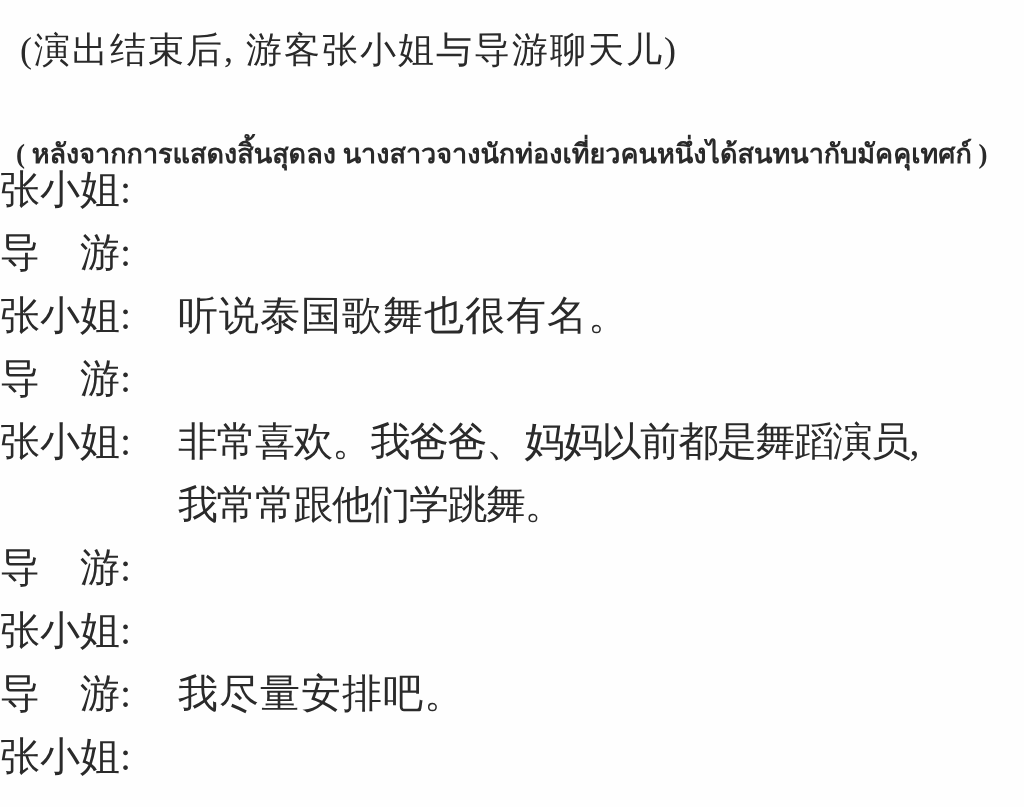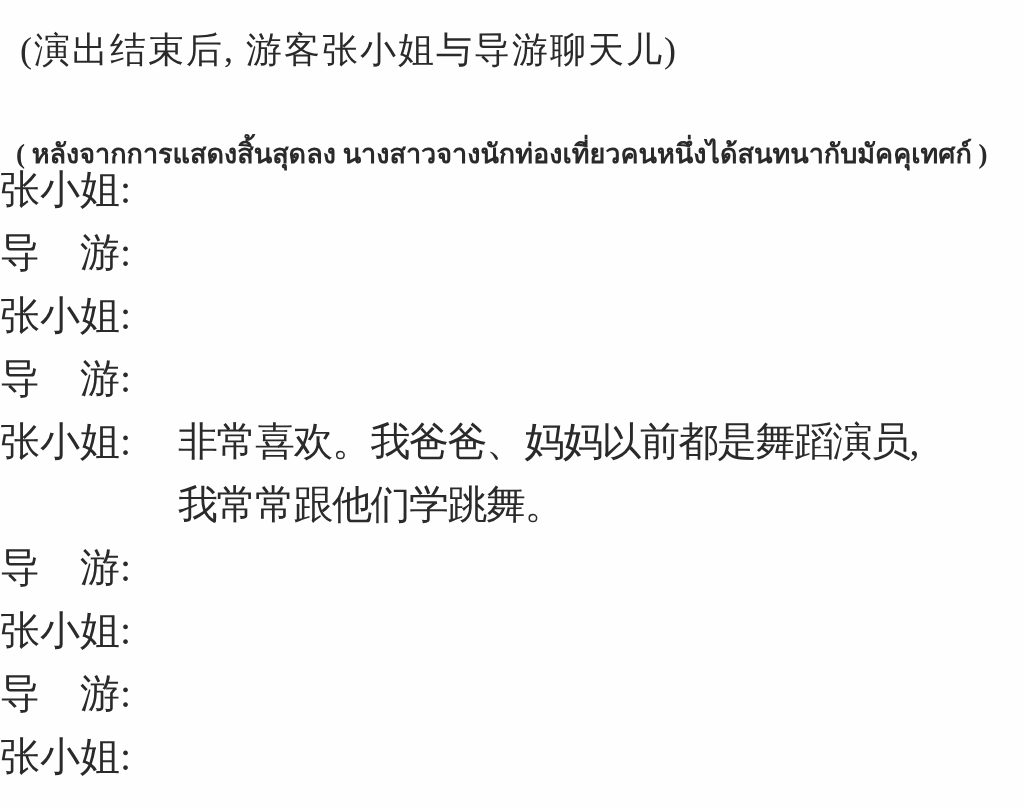--- a/index.html
+++ b/index.html
@@ -76,20 +76,21 @@
     <div class="d-row">
       <span class="speaker">张小姐:</span>
     </div>
 
     <div class="d-row">
       <span class="speaker">导　游:</span>
     </div>
 
     <div class="d-row">
       <span class="speaker">张小姐:</span>
+      <span class="dtext">听说泰国歌舞也很有名。</span>
     </div>
 
     <div class="d-row">
       <span class="speaker">导　游:</span>
     </div>
 
     <div class="d-row">
       <span class="speaker">张小姐:</span>
       <span class="dtext condensed">非常喜欢。我爸爸、妈妈以前都是舞蹈演员,
 我常常跟他们学跳舞。</span>
@@ -98,20 +99,21 @@
     <div class="d-row">
       <span class="speaker">导　游:</span>
     </div>
 
     <div class="d-row">
       <span class="speaker">张小姐:</span>
     </div>
 
     <div class="d-row">
       <span class="speaker">导　游:</span>
+      <span class="dtext">我尽量安排吧。</span>
     </div>
 
     <div class="d-row">
       <span class="speaker">张小姐:</span>
     </div>
 
   </div>
 </div>
 
 </body></html>

